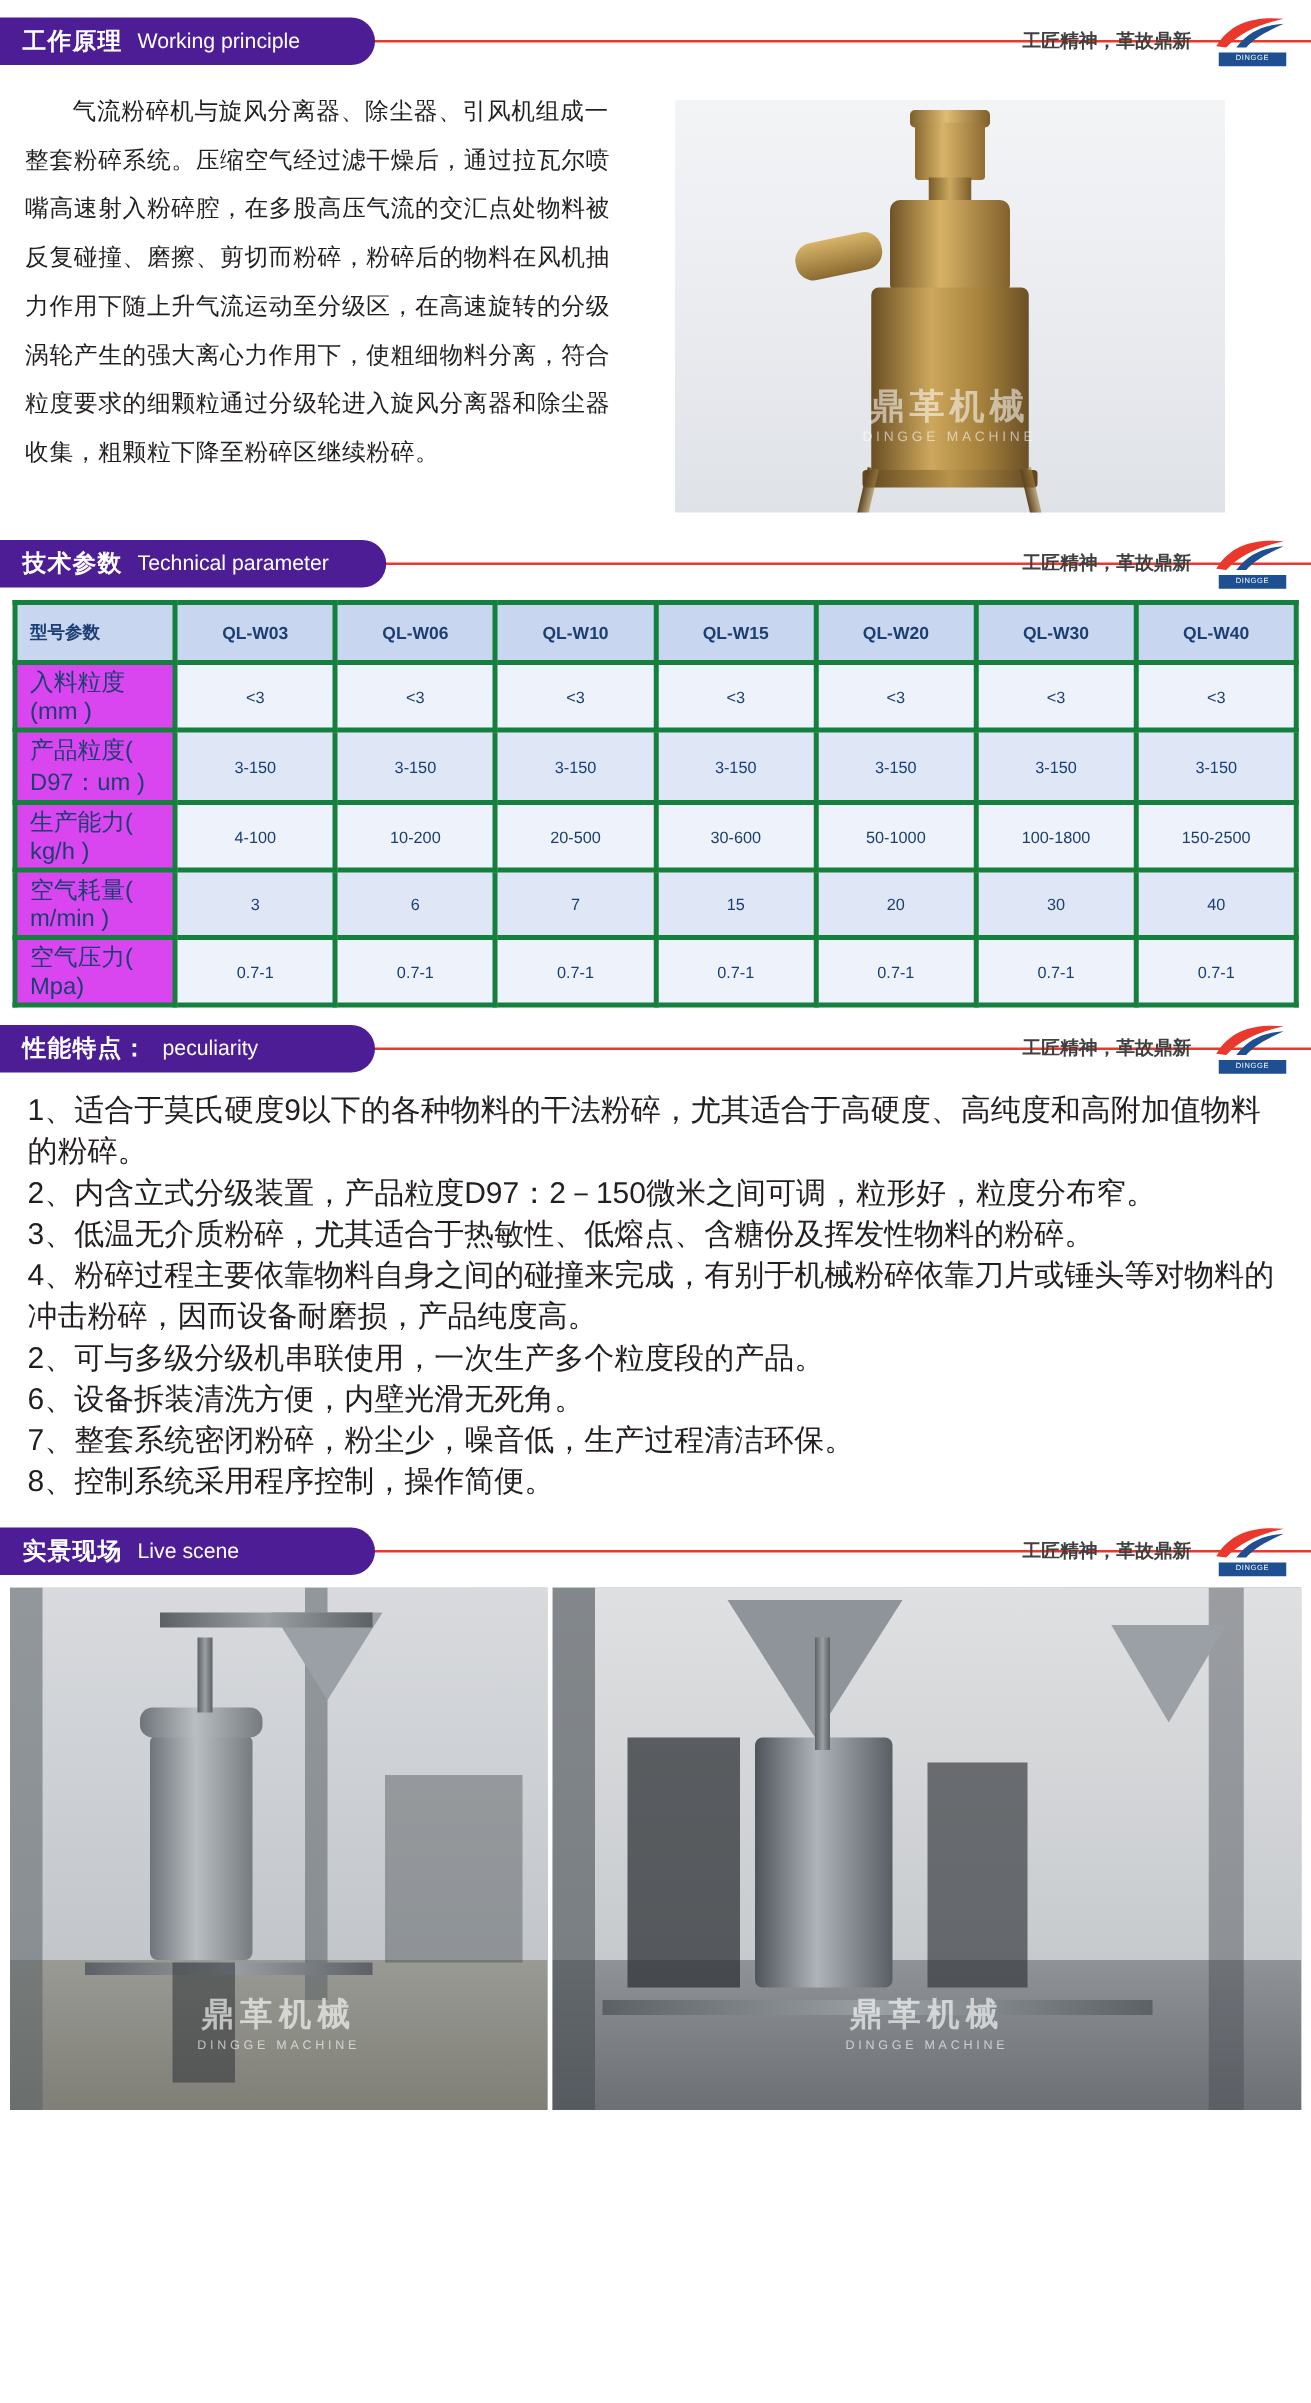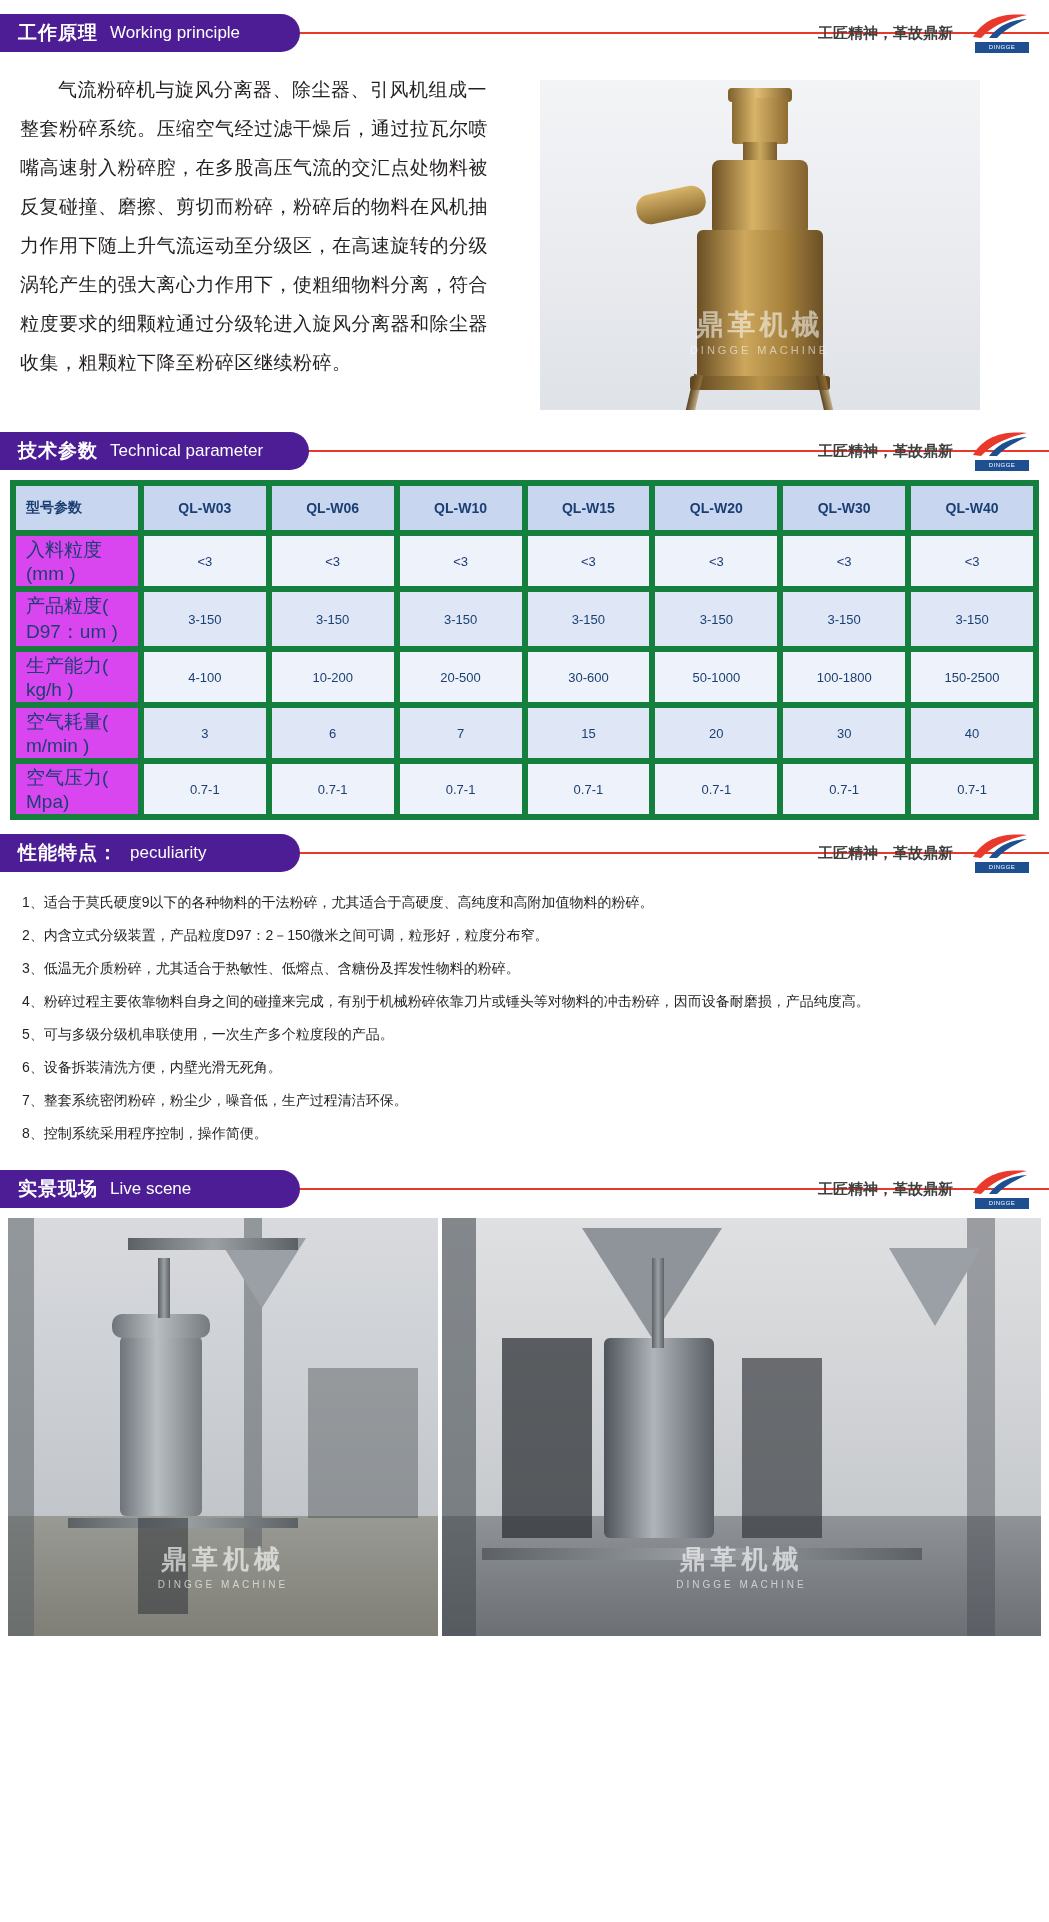--- a/index.html
+++ b/index.html
@@ -104,21 +104,21 @@
   .m-wm small{display:block;font-size:11px;letter-spacing:3px;font-weight:normal;}
 
   
   table.spec{
     border-collapse:collapse;
     width:1029px;
     margin:6px 10px 0 10px;
     table-layout:fixed;
   }
   table.spec th,table.spec td{
-    border:6px solid #15803d;
+    border:4px solid #15803d;
     font-size:13px;
     height:42px;
     text-align:center;
     color:#1c3f73;
   }
   table.spec thead th{
     background:#c8d6ef;
     color:#1c3f73;
     font-weight:bold;
     font-size:14px;
@@ -128,21 +128,21 @@
   }
   table.spec td.rowhdr{
     background:#d946ef;text-align:left;padding-left:10px;font-weight:normal;font-size:19px;
   }
   table.spec tbody tr:nth-child(odd) td:not(.rowhdr){background:#eef2fa;}
   table.spec tbody tr:nth-child(even) td:not(.rowhdr){background:#dfe7f6;}
 
   
   .features{
     padding:10px 22px 6px 22px;
-    font-size:14px;
+    font-size:24px;
     line-height:33px;
     color:#231f20;
   }
   .features p{margin:0;}
 
   
   .scene{
     display:flex;
     gap:4px;
     padding:6px 8px 10px 8px;
@@ -307,21 +307,21 @@
       </svg>
       <div class="lbl">DINGGE MACHINE</div>
     </div>
   </div>
 
   <div class="features" id="features">
       <p>1、适合于莫氏硬度9以下的各种物料的干法粉碎，尤其适合于高硬度、高纯度和高附加值物料的粉碎。</p>
       <p>2、内含立式分级装置，产品粒度D97：2－150微米之间可调，粒形好，粒度分布窄。</p>
       <p>3、低温无介质粉碎，尤其适合于热敏性、低熔点、含糖份及挥发性物料的粉碎。</p>
       <p>4、粉碎过程主要依靠物料自身之间的碰撞来完成，有别于机械粉碎依靠刀片或锤头等对物料的冲击粉碎，因而设备耐磨损，产品纯度高。</p>
-      <p>5、可与多级分级机串联使用，一次生产多个粒度段的产品。</p>
+      <p>2、可与多级分级机串联使用，一次生产多个粒度段的产品。</p>
       <p>6、设备拆装清洗方便，内壁光滑无死角。</p>
       <p>7、整套系统密闭粉碎，粉尘少，噪音低，生产过程清洁环保。</p>
       <p>8、控制系统采用程序控制，操作简便。</p>
     </div>
 
   <div class="sec-head">
     <div class="bar">
       <span class="cn">实景现场</span>
       <span class="en">Live scene</span>
     </div>

